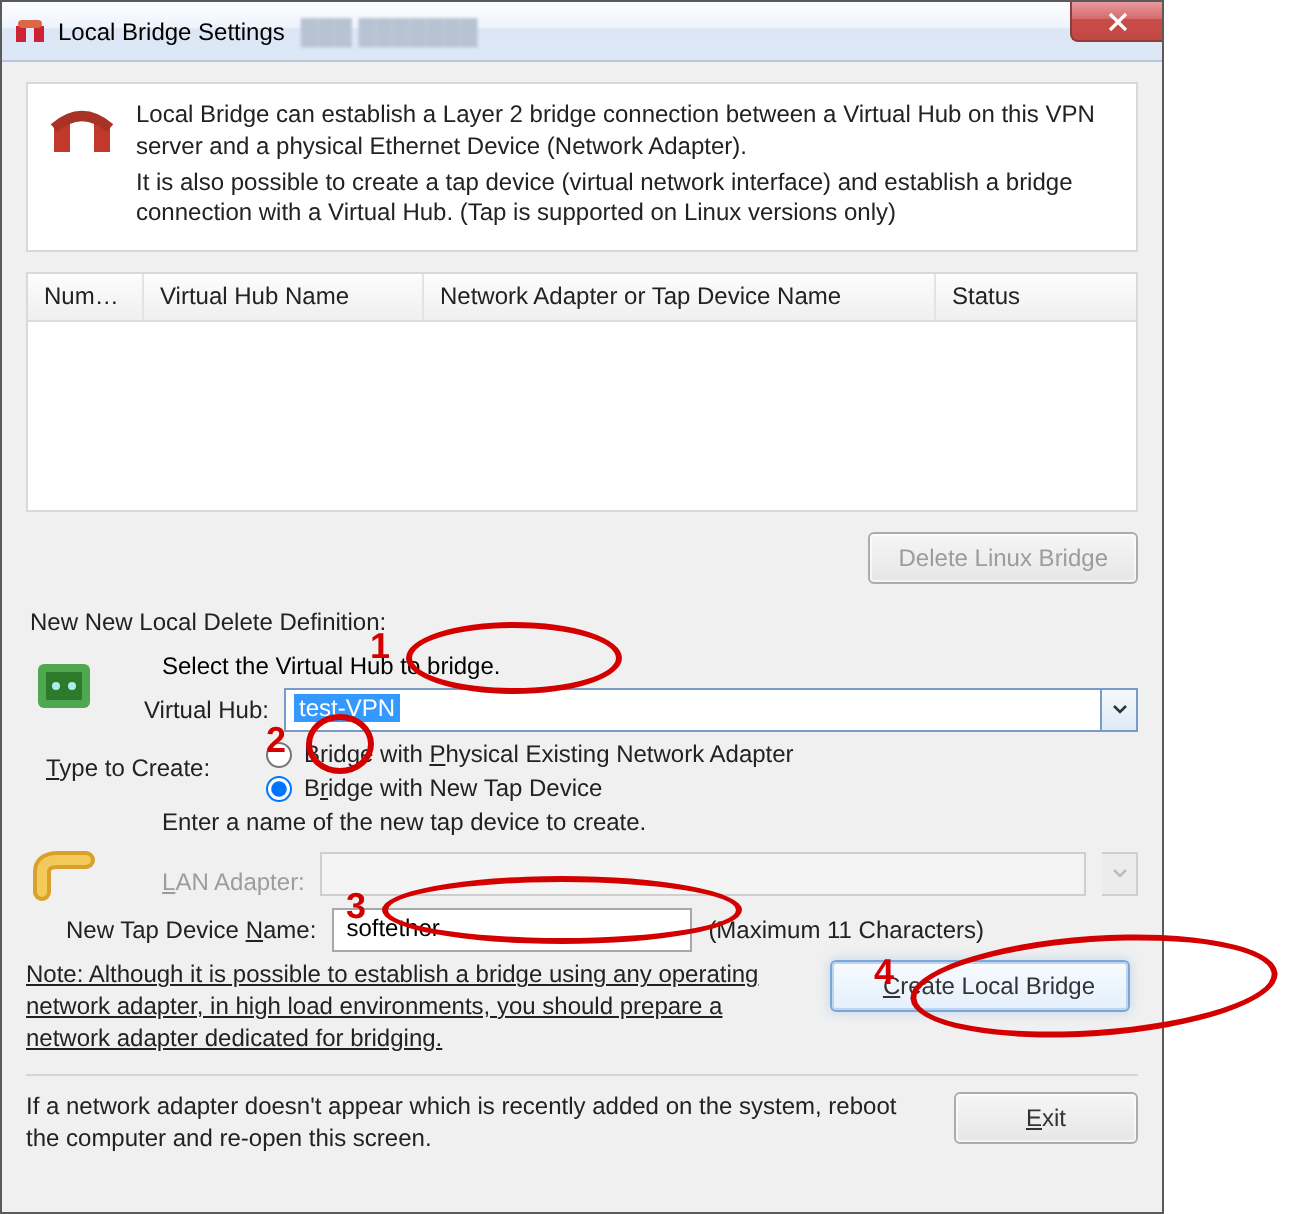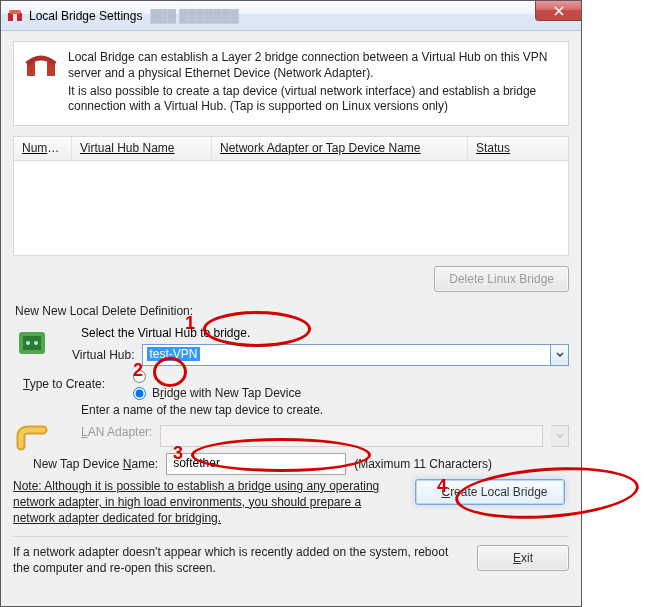--- a/index.html
+++ b/index.html
@@ -11,21 +11,21 @@
   .titlebar .ghost-text { color: #b7c3d3; margin-left: 8px; font-weight: bold; filter: blur(0.7px); }
   .close-btn { position: absolute; right: 0; top: 0; width: 46px; height: 20px; background: linear-gradient(to bottom, #e7999e 0%, #d66b6a 45%, #c84c48 46%, #c34844 100%); border: 1px solid #8b3f3c; border-top: none; border-right: none; border-bottom-left-radius: 4px; display:flex; align-items:center; justify-content:center; }
   .close-btn svg { width: 10px; height: 10px; }
   .content { flex: 1; padding: 10px 12px 8px 12px; background: #f0f0f0; display:flex; flex-direction:column; }
 
   .intro-panel { border: 1px solid #d8d8d8; background: #fff; padding: 8px 10px 8px 10px; display:flex; gap:10px; }
   .intro-panel .intro-text { color: #222; line-height: 1.32; }
   .intro-panel .intro-text p { margin: 0 0 2px 0; }
 
   .table { border: 1px solid #d9d9d9; background:#fff; margin-top: 10px; height: 120px; }
-  .thead { display:flex; background: linear-gradient(to bottom,#fdfdfd,#efefef); border-bottom:1px solid #dcdcdc; height:24px;text-decoration:underline; }
+  .thead { display:flex; background: linear-gradient(to bottom,#fdfdfd,#efefef); border-bottom:1px solid #dcdcdc; height:24px; }
   .th { padding: 4px 8px; border-right:1px solid #e3e3e3; color:#222; white-space:nowrap; overflow:hidden; text-overflow:ellipsis; }
   .th.c0 { width: 58px; }
   .th.c1 { width: 140px; }
   .th.c2 { flex: 1; }
   .th.c3 { width: 100px; border-right:none; }
   .tbody { height: calc(100% - 24px); background:#fff; }
 
   .row-actions { display:flex; justify-content:flex-end; margin: 10px 0 8px 0; }
   .btn { min-width: 130px; padding: 5px 14px; background: linear-gradient(to bottom,#f6f6f6,#e6e6e6); border:1px solid #acacac; border-radius:3px; color:#333; text-align:center; cursor: default; box-shadow: 0 0 0 1px rgba(255,255,255,.6) inset; }
   .btn.disabled { color:#9c9c9c; }
@@ -42,21 +42,21 @@
   .label { color:#222; }
   .combo { flex:1; display:flex; align-items:center; }
   .combo-input { flex:1; height:22px; border:1px solid #7a9ac9; padding:2px 4px; background:#fff; }
   .combo-input .selected { background:#3399ff; color:#fff; padding:0 2px; }
   .combo-btn { width:18px; height:22px; border:1px solid #7a9ac9; border-left:none; background:linear-gradient(to bottom,#f5f9fd,#dfeaf6); display:flex; align-items:center; justify-content:center; }
   .radio-row { display:flex; align-items:center; gap:6px; margin: 3px 0 3px 120px; }
   input[type="radio"] { margin:0; }
   .type-label { position:absolute; left: 10px; top: 55px; }
   .tap-instr { margin-left: 68px; color:#222; margin-top:2px; }
 
-  .lan-row { display:flex; align-items:flex-start; gap:8px; margin: 8px 0 2px 68px; }
+  .lan-row { display:flex; align-items:flex-end; gap:8px; margin: 8px 0 2px 68px; }
   .lan-label { color:#9c9c9c; }
   .lan-combo-input { flex:1; height:22px; border:1px solid #cfcfcf; background:#f4f4f4; }
   .lan-combo-btn { width:18px; height:22px; border:1px solid #cfcfcf; border-left:none; background:#ececec; display:flex; align-items:center; justify-content:center; }
   .lan-combo-btn svg path { stroke:#bcbcbc; }
 
   .tap-row { display:flex; align-items:center; gap:8px; margin: 6px 0 2px 20px; }
   .tap-input { width: 180px; height:22px; border:1px solid #a7a7a7; padding:2px 6px; background:#fff; }
 
   .note-row { display:flex; align-items:flex-start; gap: 12px; margin-top: 4px; }
   .note-text { flex:1; color:#222; line-height:1.3;text-decoration:underline; }
@@ -151,20 +151,21 @@
                 <path d="M1 1 L4 4 L7 1" fill="none" stroke="#333" stroke-width="1.3"></path>
               </svg>
           </div>
         </div>
       </div>
 
       <span class="label type-label"><u>T</u><span>ype to Create:</span></span>
 
       <div class="radio-row">
         <input type="radio" name="bt" style="">
+        <span class="label">Bridge with <u>P</u>hysical Existing Network Adapter</span>
       </div>
       <div class="radio-row">
         <input type="radio" name="bt" checked="" style="">
         <span class="label">B<u>r</u>idge with New Tap Device</span>
       </div>
       <div class="tap-instr">Enter a name of the new tap device to create.</div>
 
       <span class="pipe-icon">
         <svg viewBox="0 0 34 34">
             <path d="M6 24 L6 14 Q6 8 14 8 L28 8" fill="none" stroke="#d9a12a" stroke-width="9" stroke-linecap="round"></path>

